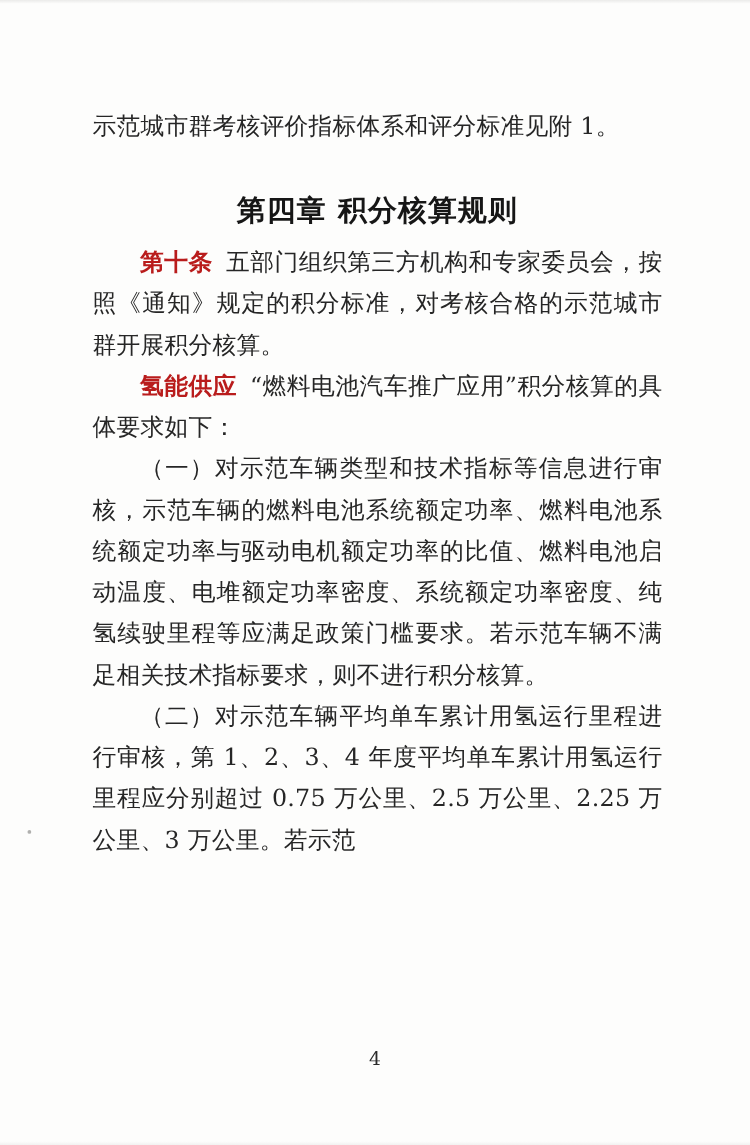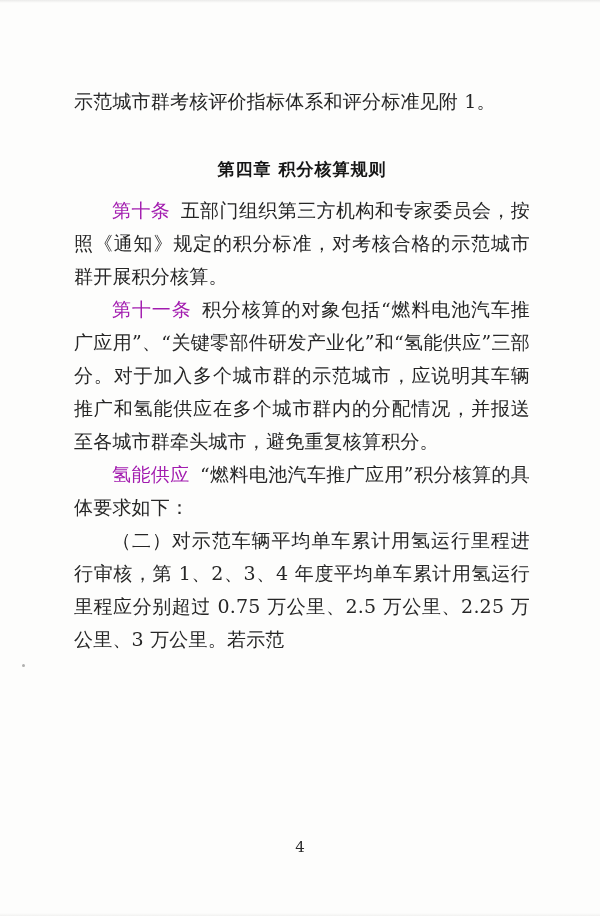--- a/index.html
+++ b/index.html
@@ -47,33 +47,33 @@
   p {
     margin: 0;
   }
   .continuation {
     text-indent: 0;
   }
   .chapter-heading {
     margin-top: 36px;
     margin-bottom: 10px;
     font-family: "DejaVu Sans", "Liberation Sans", sans-serif;
-    font-size: 17px;
+    font-size: 23px;
     font-weight: 700;
     line-height: 30px;
     text-align: center;
     letter-spacing: 1px;
     color: #161616;
   }
   .para {
     text-indent: 2em;
   }
   .lead {
-    font-weight: 400;
-    color: #a21caf;
+    font-weight: 700;
+    color: #b91c1c;
   }
   .lead:not(:empty) {
     margin-right: 0.55em;
   }
   .page-number {
     position: absolute;
     top: 838px;
     left: 0;
     width: 100%;
     text-align: center;
@@ -97,24 +97,24 @@
 
 <div class="page">
   <div class="content body-text">
 
     <p class="continuation">示范城市群考核评价指标体系和评分标准见附 1。</p>
 
     <h2 class="chapter-heading">第四章 积分核算规则</h2>
 
     <p class="para"><span class="lead">第十条</span><span>五部门组织第三方机构和专家委员会，按照《通知》规定的积分标准，对考核合格的示范城市群开展积分核算。</span></p>
 
-    <p class="para"><span class="lead">第十一条</span><span>积分核算的对象包括“燃料电池汽车推广应用”、“关键零部件研发产业化”和“氢能供应”三部分。对于加入多个城市群的示范城市，应说明其车辆推广和氢能供应在多个城市群内的分配情况，并报送至各城市群牵头城市，避免重复核算积分。</span></p>
 
     <p class="para"><span class="lead">氢能供应</span><span>“燃料电池汽车推广应用”积分核算的具体要求如下：</span></p>
 
+    <p class="para"><span class="lead"></span><span>（一）对示范车辆类型和技术指标等信息进行审核，示范车辆的燃料电池系统额定功率、燃料电池系统额定功率与驱动电机额定功率的比值、燃料电池启动温度、电堆额定功率密度、系统额定功率密度、纯氢续驶里程等应满足政策门槛要求。若示范车辆不满足相关技术指标要求，则不进行积分核算。</span></p>
 
     <p class="para"><span class="lead"></span><span>（二）对示范车辆平均单车累计用氢运行里程进行审核，第 1、2、3、4 年度平均单车累计用氢运行里程应分别超过 0.75 万公里、2.5 万公里、2.25 万公里、3 万公里。若示范</span></p>
 
   </div>
 
   <div class="scan-speck"></div>
 
   <div class="page-number">4</div>
 </div>
 

